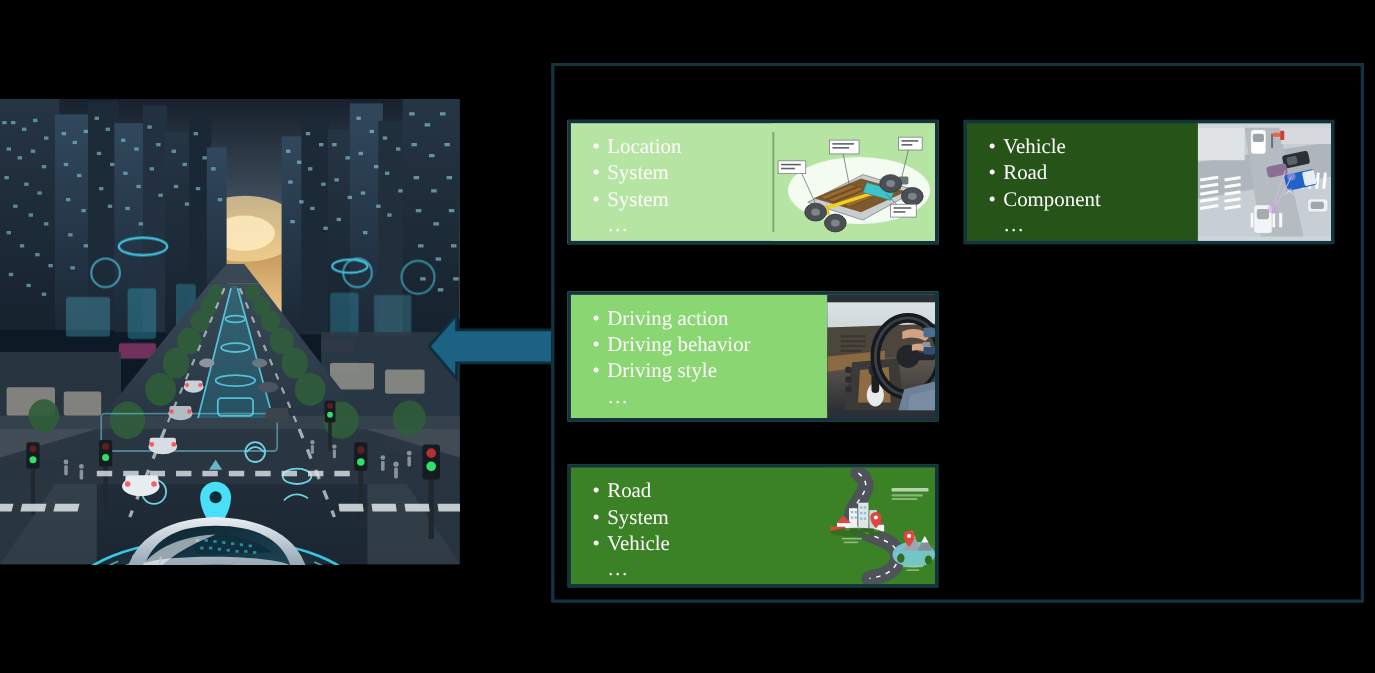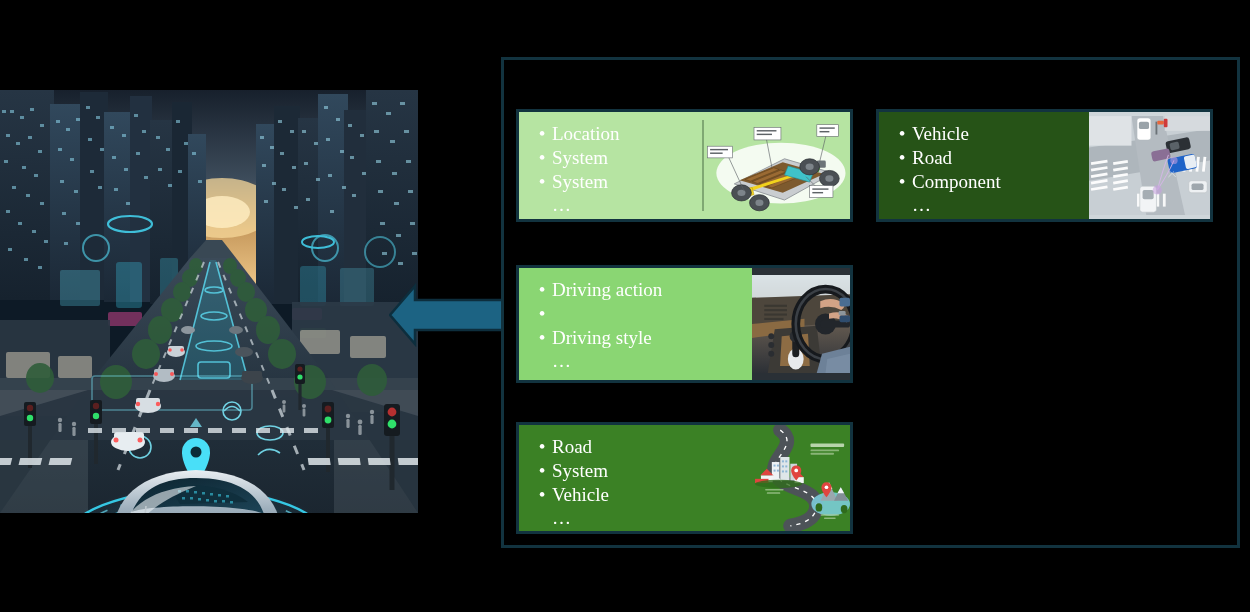--- a/index.html
+++ b/index.html
@@ -714,20 +714,21 @@
 
     <div class="card" id="card3">
       <div class="txt">
         <ul>
           <li>
               <span class="bul">•</span>
               <span>Driving action</span>
             </li>
           <li>
               <span class="bul">•</span>
+              <span>Driving behavior</span>
             </li>
           <li>
               <span class="bul">•</span>
               <span>Driving style</span>
             </li>
         </ul>
         <div class="dots">…</div>
       </div>
       <div class="pic">
         <svg viewBox="0 0 112 112" xmlns="http://www.w3.org/2000/svg">

